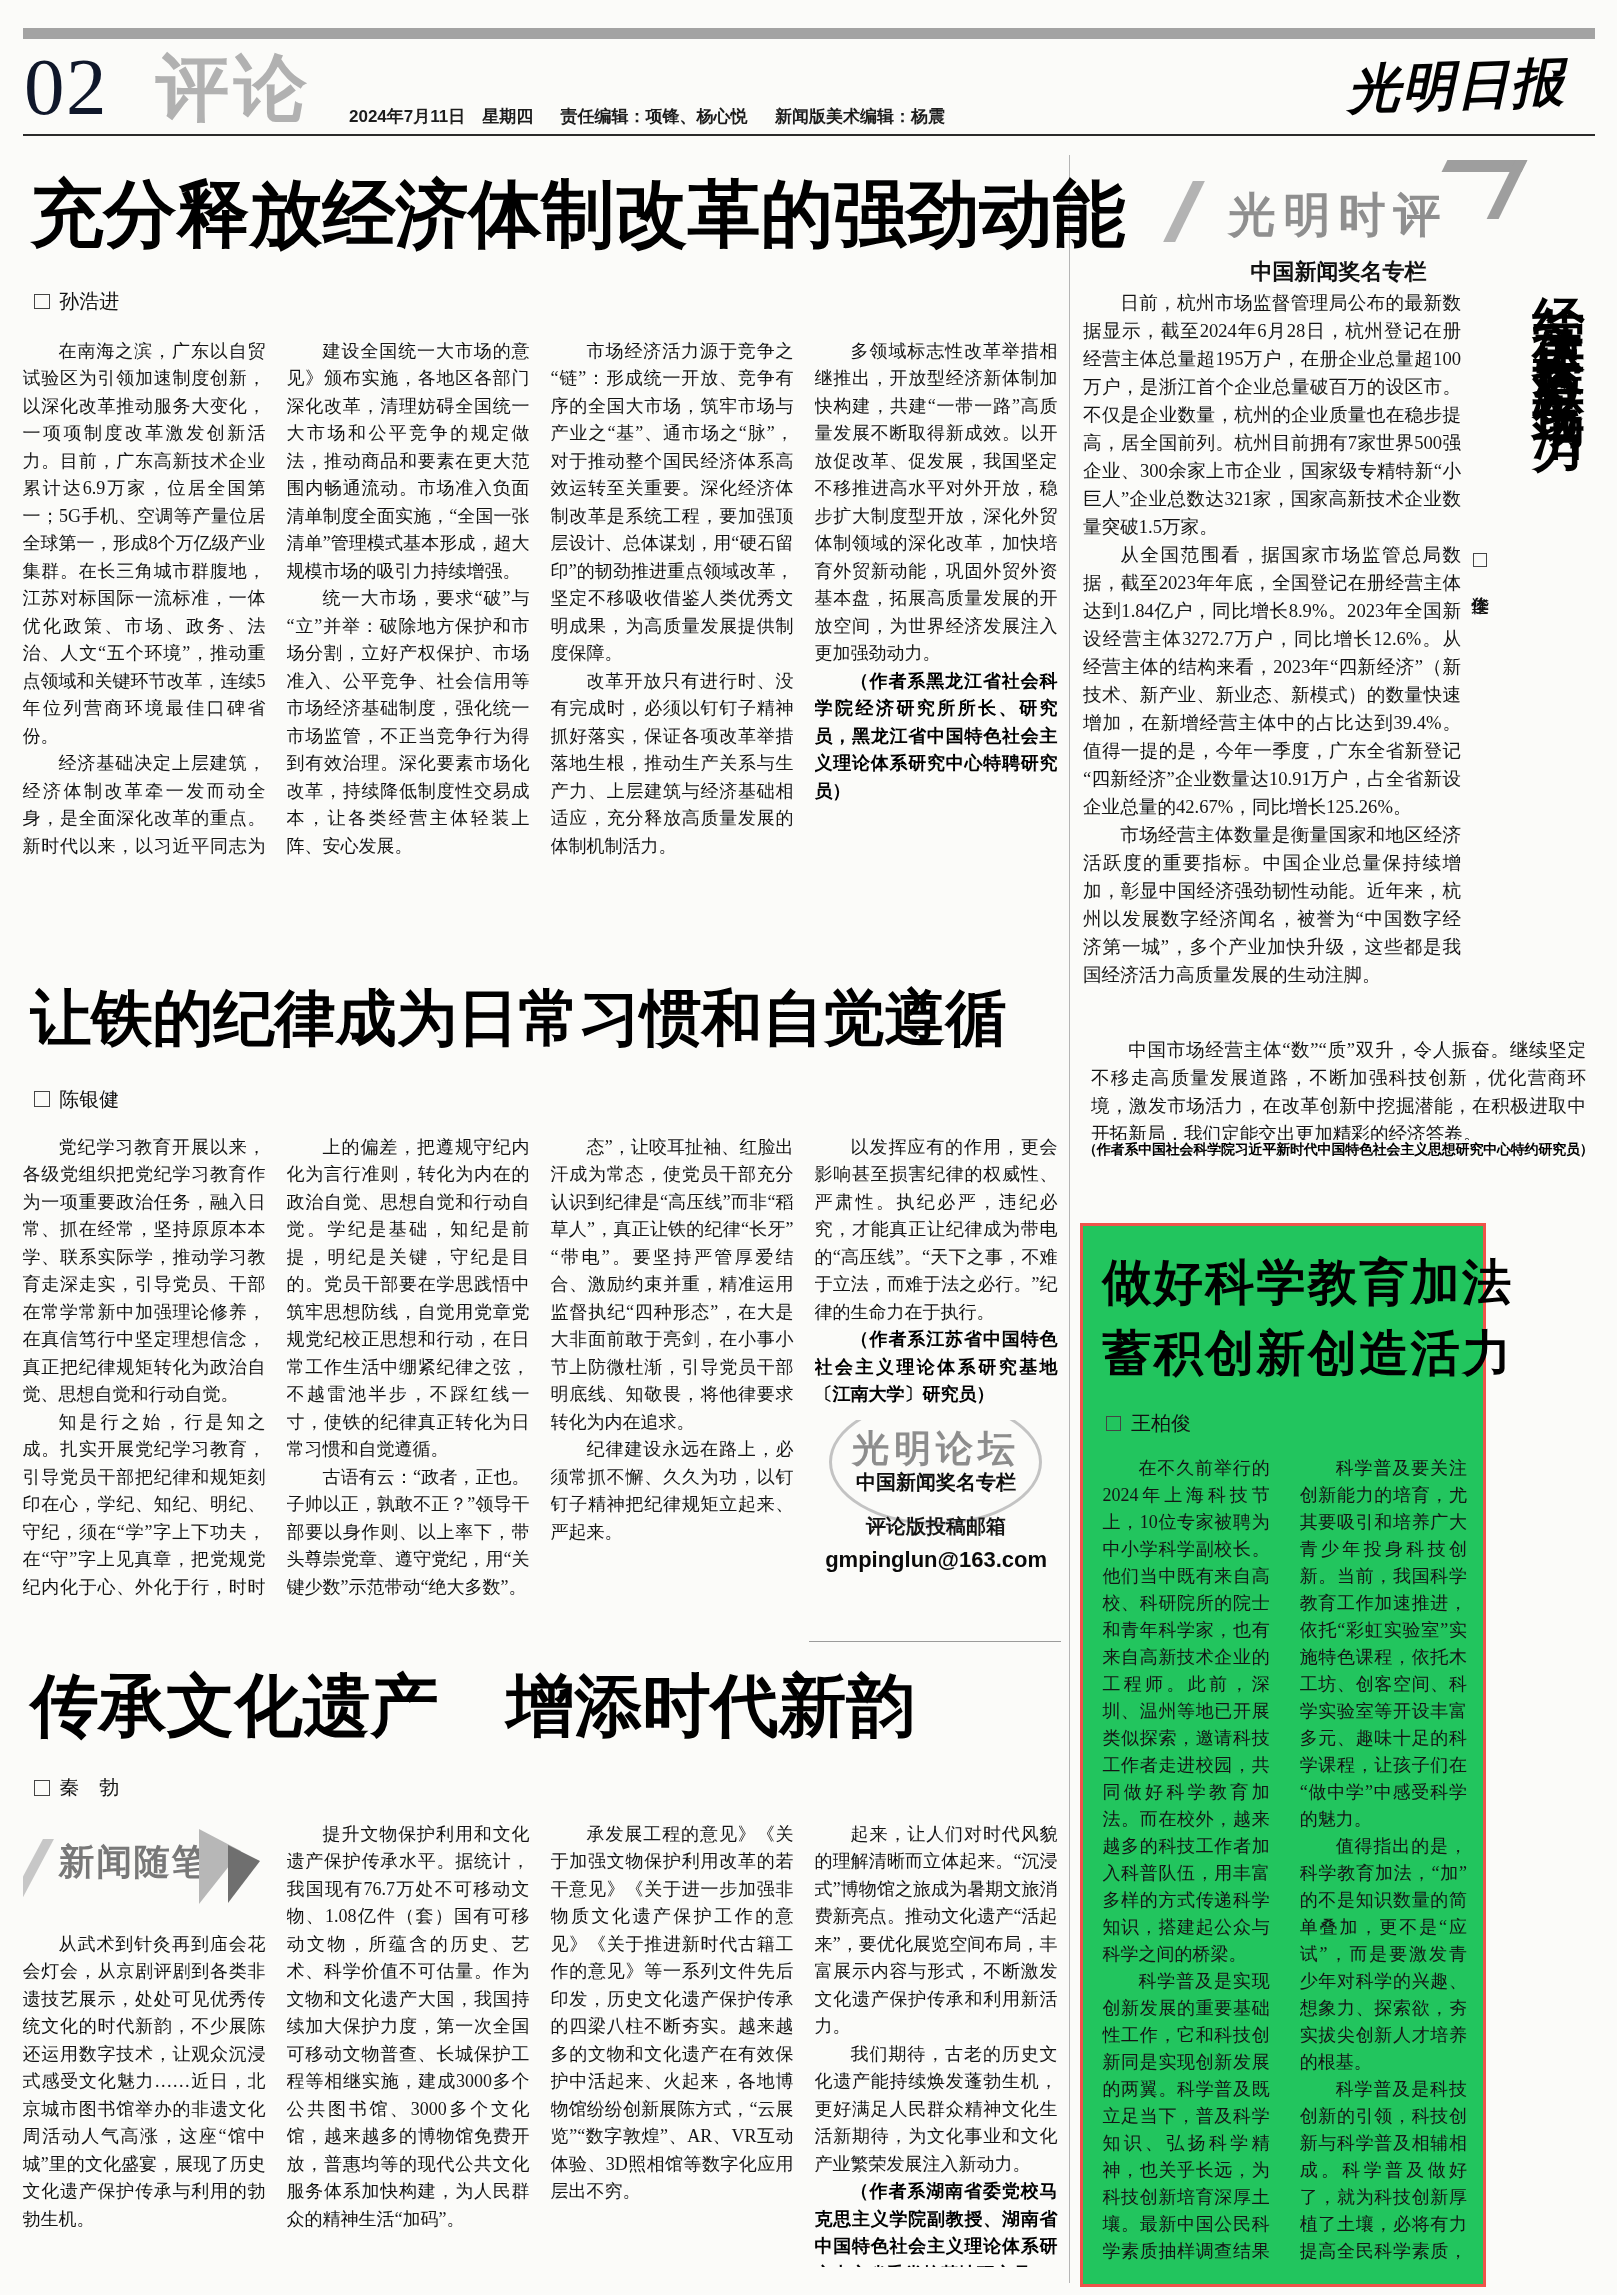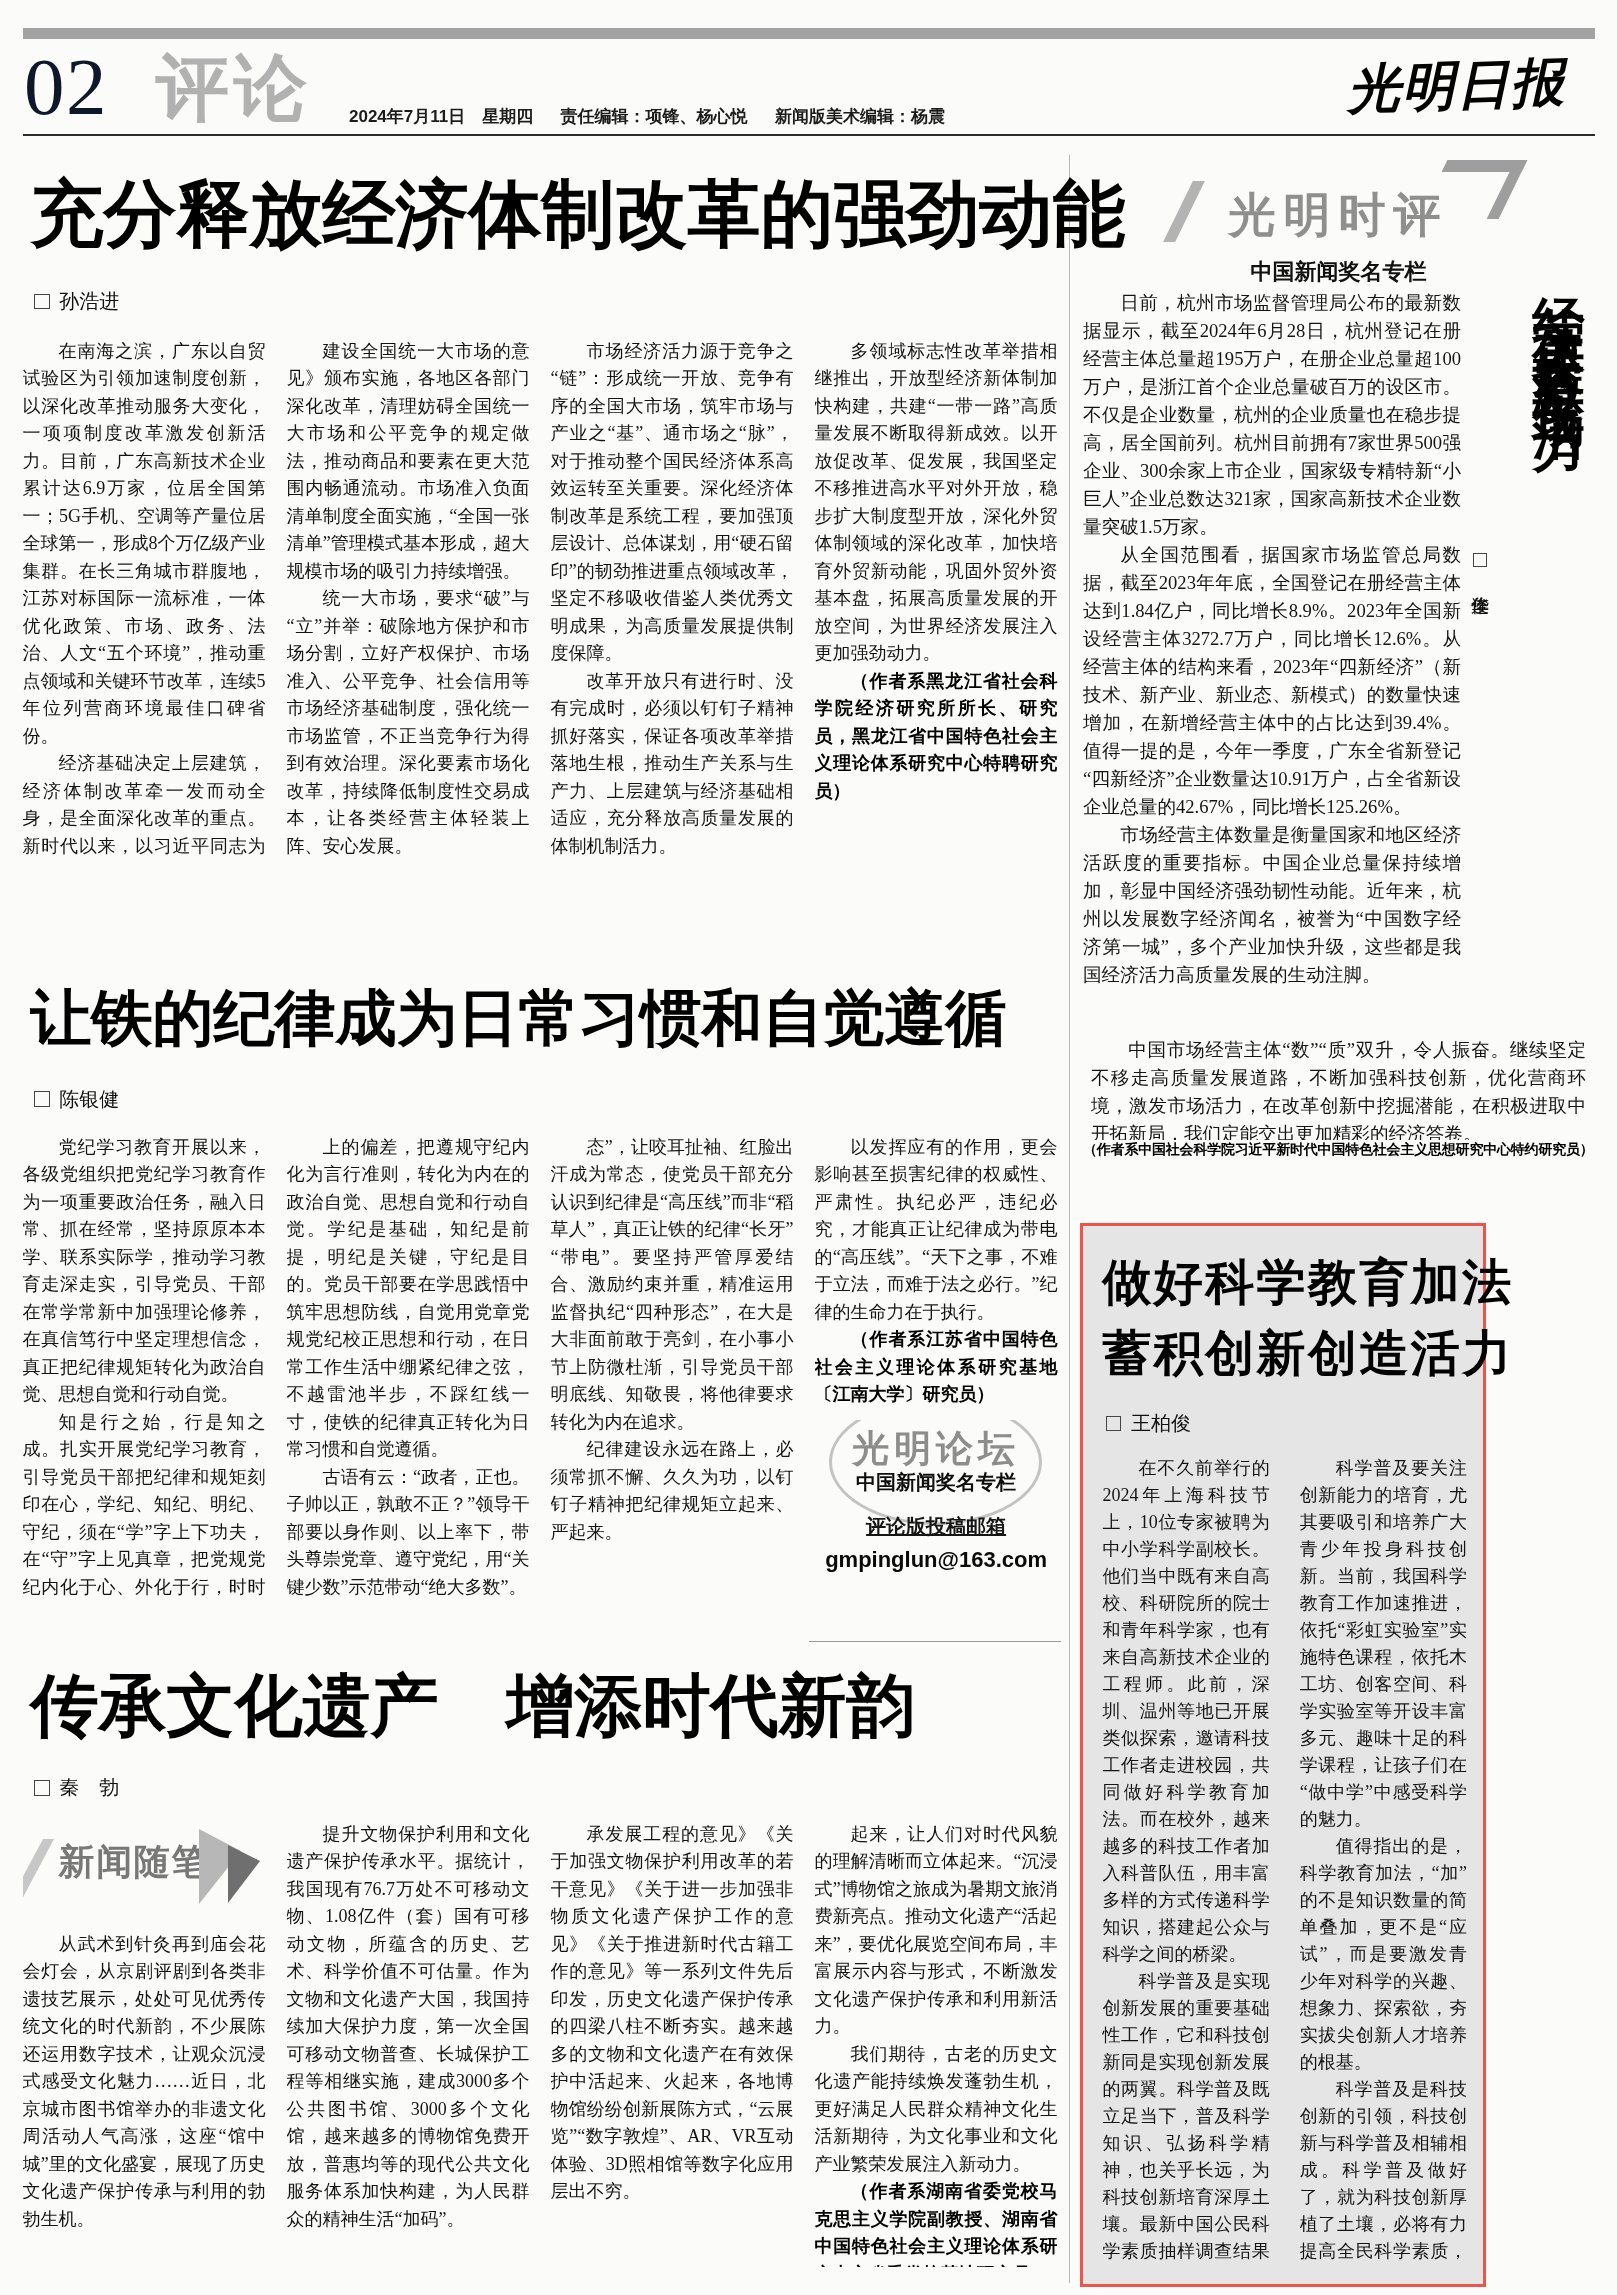--- a/index.html
+++ b/index.html
@@ -83,27 +83,27 @@
   .sp-attr{position:absolute;left:0;top:975px;width:511px;font-size:14px;letter-spacing:-0.2px;}
 
   
   .forum{position:relative;width:243px;height:168px;overflow:hidden;text-align:center;margin-top:11.3px;}
   .forum .arc{position:absolute;left:14.6px;top:-21px;width:207px;height:120px;border:3.2px solid #c3c3c3;border-radius:50%;}
   .forum .t1{position:relative;z-index:2;margin-top:14.6px;font-family:"Liberation Sans",sans-serif;
              font-weight:bold;font-size:37px;color:#8d8d8d;letter-spacing:4.9px;}
   .forum .t2{position:relative;z-index:2;margin-top:6.5px;font-family:"Liberation Sans",sans-serif;
              font-weight:bold;font-size:20px;color:#0d0d0d;display:inline-block;background:#fbfbf9;padding:0 4.9px;}
   .forum .t3{position:relative;z-index:2;margin-top:16px;font-family:"Liberation Sans",sans-serif;
-             font-weight:bold;font-size:20px;color:#161616;text-decoration:underline;}
+             font-weight:bold;font-size:20px;color:#161616;}
   .forum .t4{position:relative;z-index:2;margin-top:4.9px;font-family:"Liberation Sans",sans-serif;
              font-weight:bold;font-size:22px;color:#0a0a0a;}
 
   
   .scibox{left:1080px;top:1223px;width:406px;height:1064px;border:3.2px solid #ef544b;box-sizing:border-box;
-          background:#e5e5e5;padding:21px 16px 14.6px 19.4px;}
+          background:#22c55e;padding:21px 16px 14.6px 19.4px;}
   .scibox .a-title{font-size:49px;letter-spacing:2.4px;line-height:1.45;white-space:nowrap;}
   .scibox .byline{margin:21px 0 0 3.2px;}
   .scibox .cols{margin-top:18px;gap:30px;}
   .scibox .col{width:229px;height:809px;font-size:18px;line-height:27px;}
 </style>
 </head>
 <body>
 
 <div class="abs topbar"></div>
 <div class="abs pagenum">02</div>

